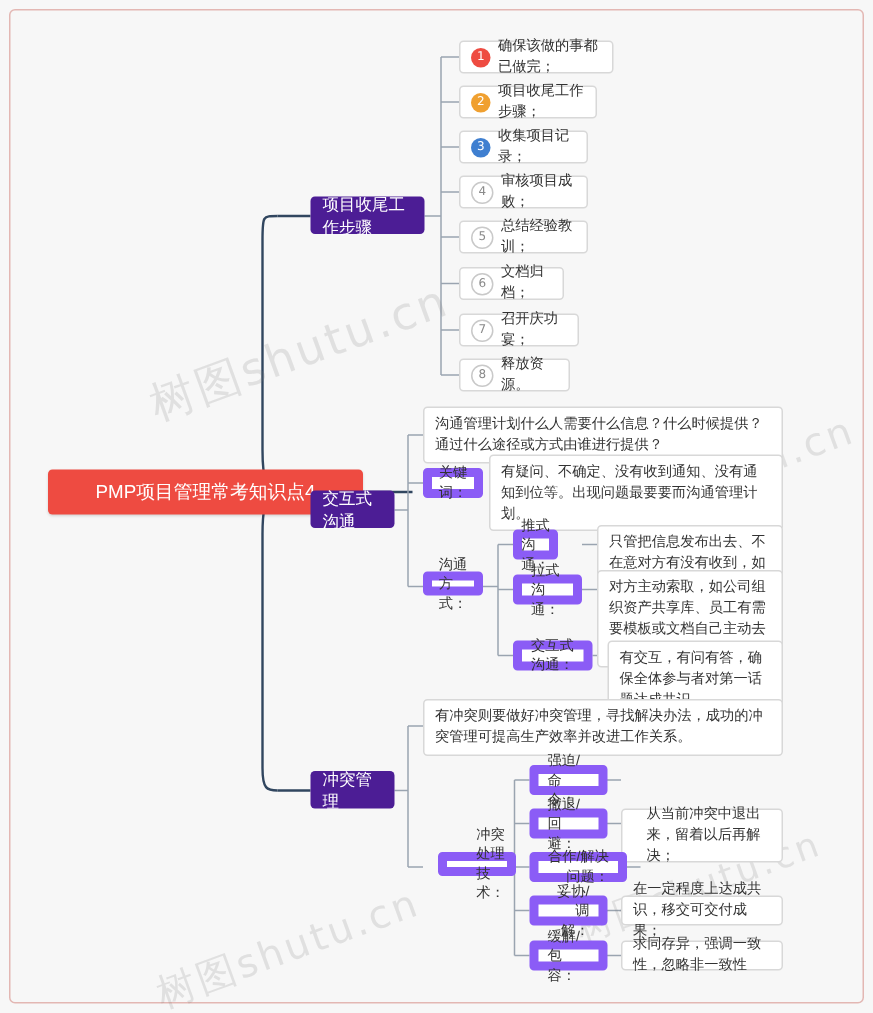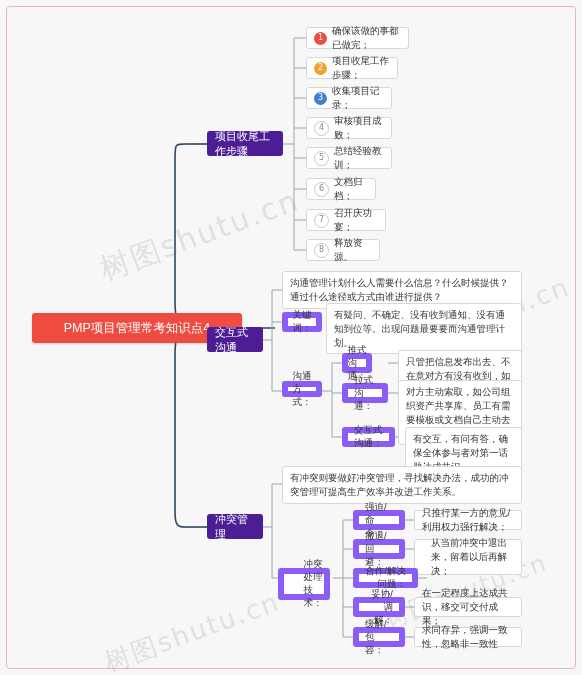--- a/index.html
+++ b/index.html
@@ -195,24 +195,23 @@
   <div class="node smallcap" style="left:342px;top:353px;width:30px;height:20px;">推式沟通：</div>
   <div class="node leaf multi" style="left:398px;top:350px;width:124px;min-height:27px;">只管把信息发布出去、不在意对方有没有收到，如垃圾邮件、门缝夹发小广告等；</div>
 
   <div class="node smallcap" style="left:342px;top:383px;width:46px;height:20px;">拉式沟通：</div>
   <div class="node leaf multi" style="left:398px;top:380px;width:124px;min-height:27px;">对方主动索取，如公司组织资产共享库、员工有需要模板或文档自己主动去获取；</div>
 
   <div class="node smallcap" style="left:342px;top:427px;width:53px;height:20px;font-family:Liberation Mono, monospace;">交互式沟通：</div>
   <div class="node leaf multi" style="left:405px;top:427px;width:117px;min-height:20px;">有交互，有问有答，确保全体参与者对第一话题达成共识。</div>
 
   <div class="node leaf multi" style="left:282px;top:466px;width:240px;min-height:35px;">有冲突则要做好冲突管理，寻找解决办法，成功的冲突管理可提高生产效率并改进工作关系。</div>
-  <div class="node smallcap" style="left:278px;top:568px;width:52px;height:32px;padding-left:24px;">冲突处理技术：</div>
+  <div class="node smallcap" style="left:292px;top:568px;width:52px;height:16px;padding-left:24px;">冲突处理技术：</div>
 
   <div class="node smallcap" style="left:353px;top:510px;width:52px;height:20px;">强迫/命令：</div>
-  <div class="node leaf" style="left:414px;top:510px;width:108px;height:20px;">只推行某一方的意见/利用权力强行解决；</div>
 
   <div class="node smallcap" style="left:353px;top:539px;width:52px;height:20px;">撤退/回避：</div>
   <div class="node leaf" style="left:414px;top:539px;width:108px;height:36px;padding-left:16px;">从当前冲突中退出来，留着以后再解决；</div>
 
   <div class="node smallcap" style="left:353px;top:568px;width:65px;height:20px;text-align:right;">合作/解决问题：</div>
 
   <div class="node smallcap" style="left:353px;top:597px;width:52px;height:20px;text-align:right;">妥协/调解：</div>
   <div class="node leaf" style="left:414px;top:597px;width:108px;height:20px;">在一定程度上达成共识，移交可交付成果；</div>
 
   <div class="node smallcap" style="left:353px;top:627px;width:52px;height:20px;">缓解/包容：</div>

